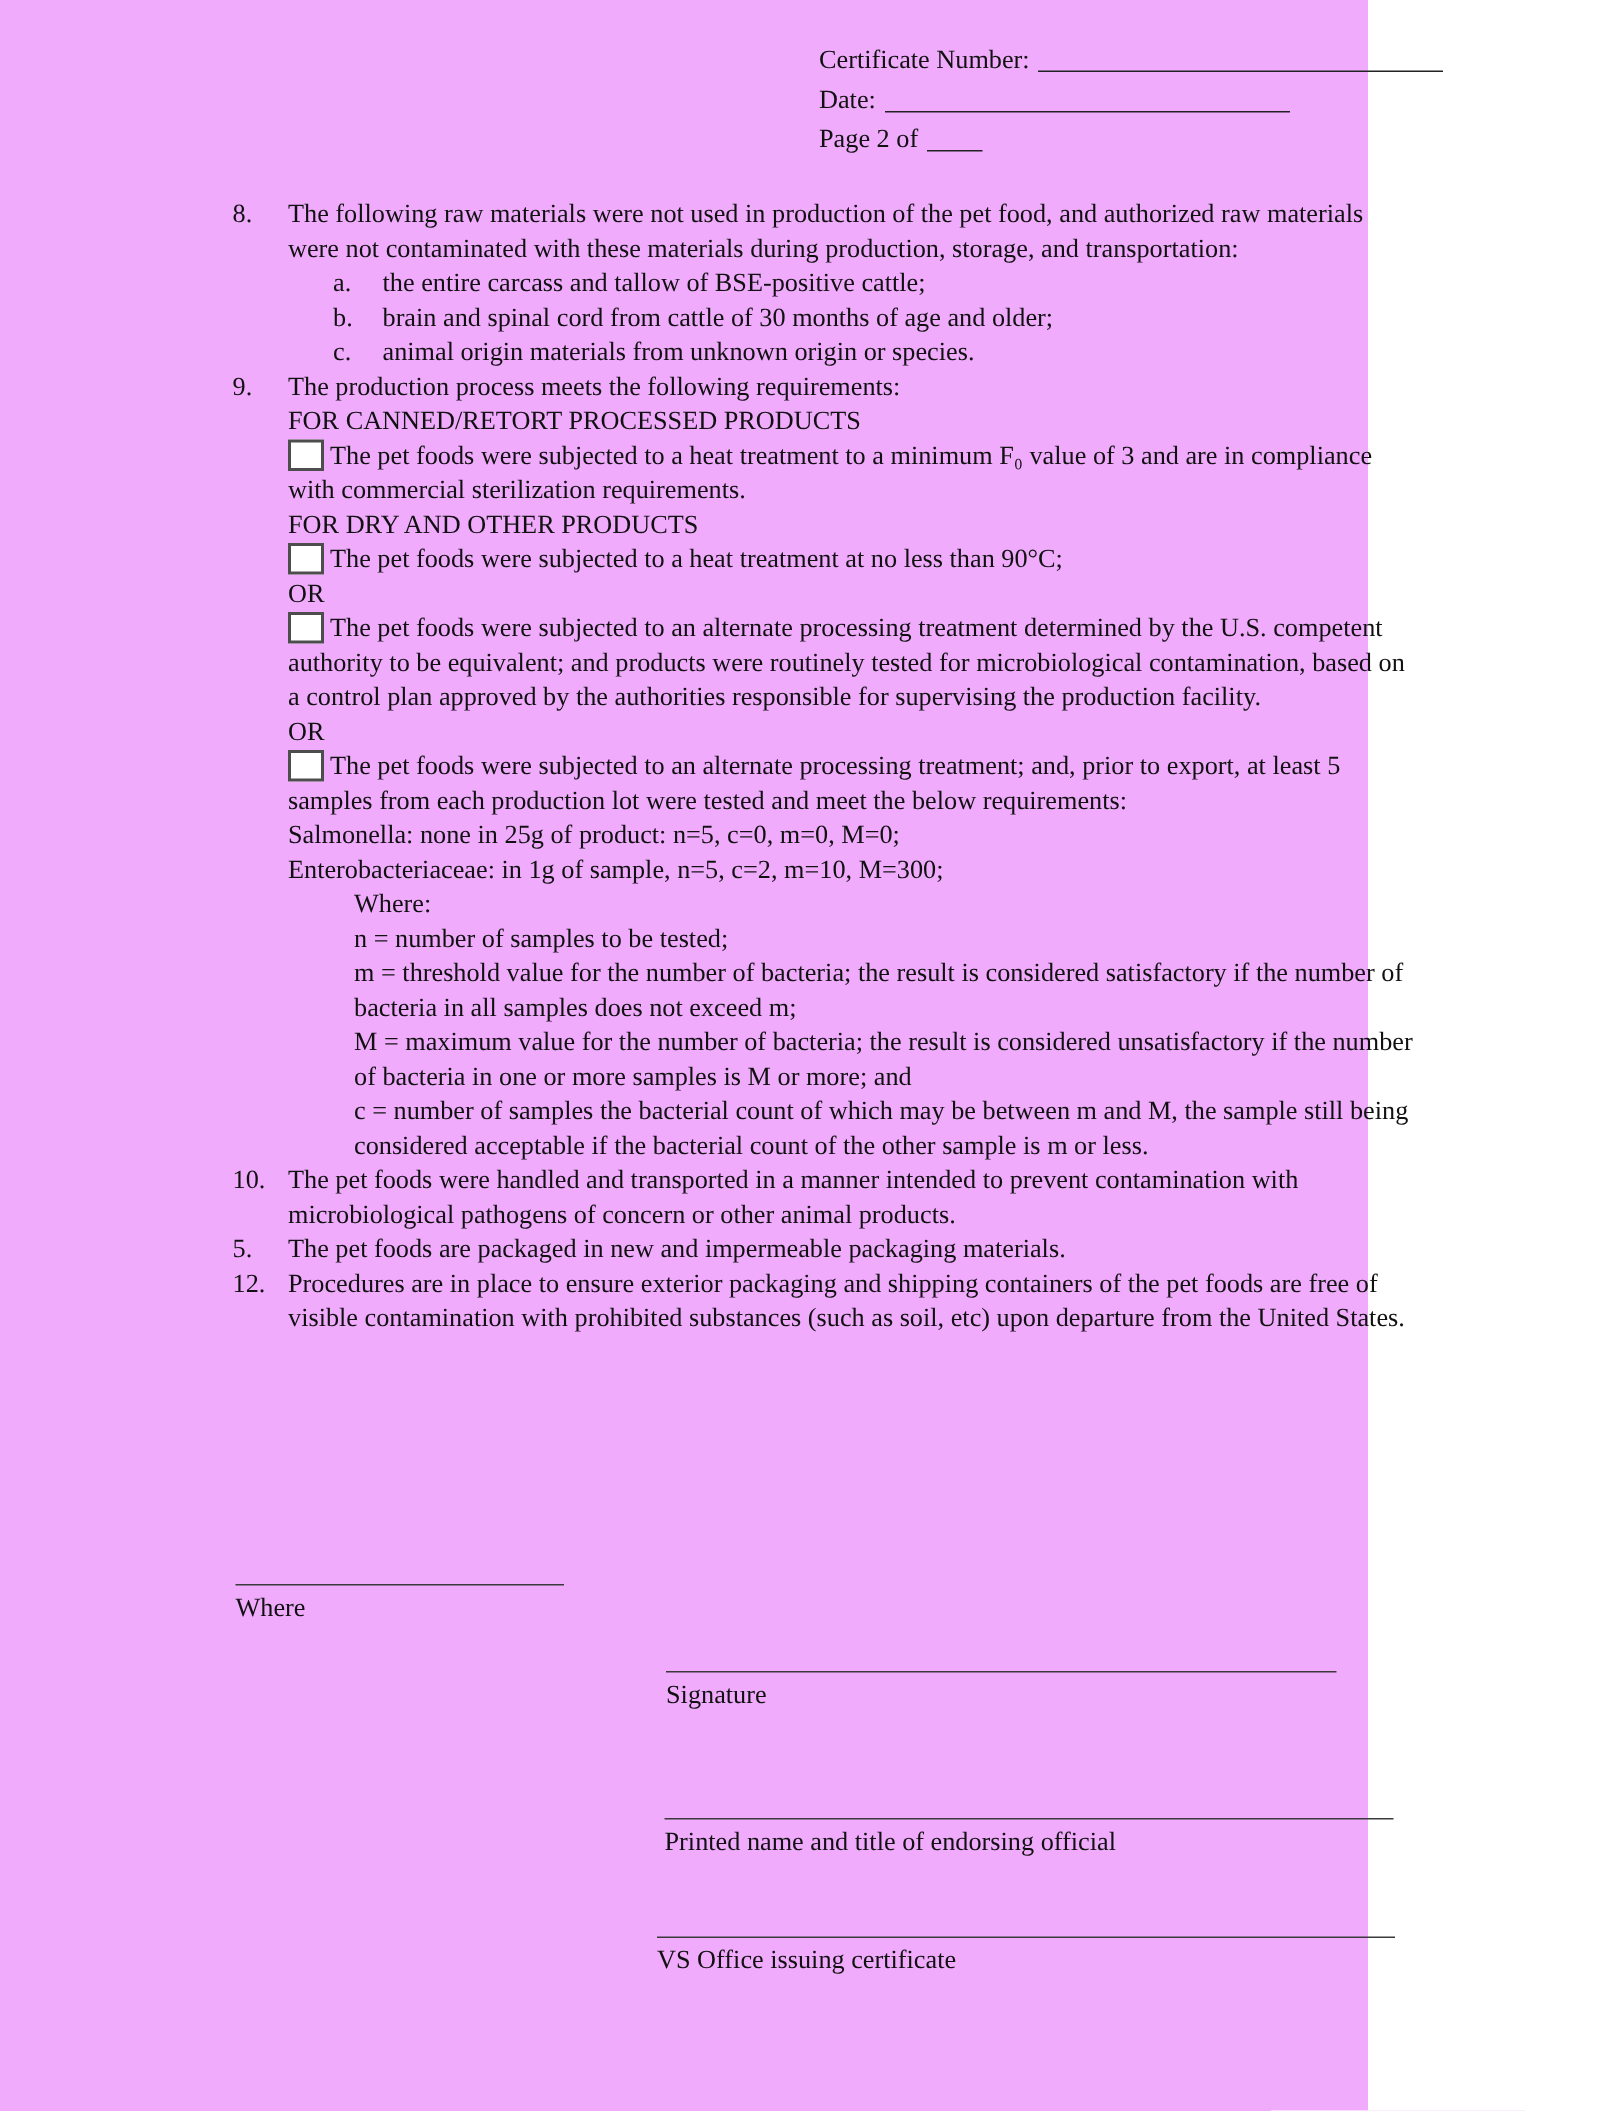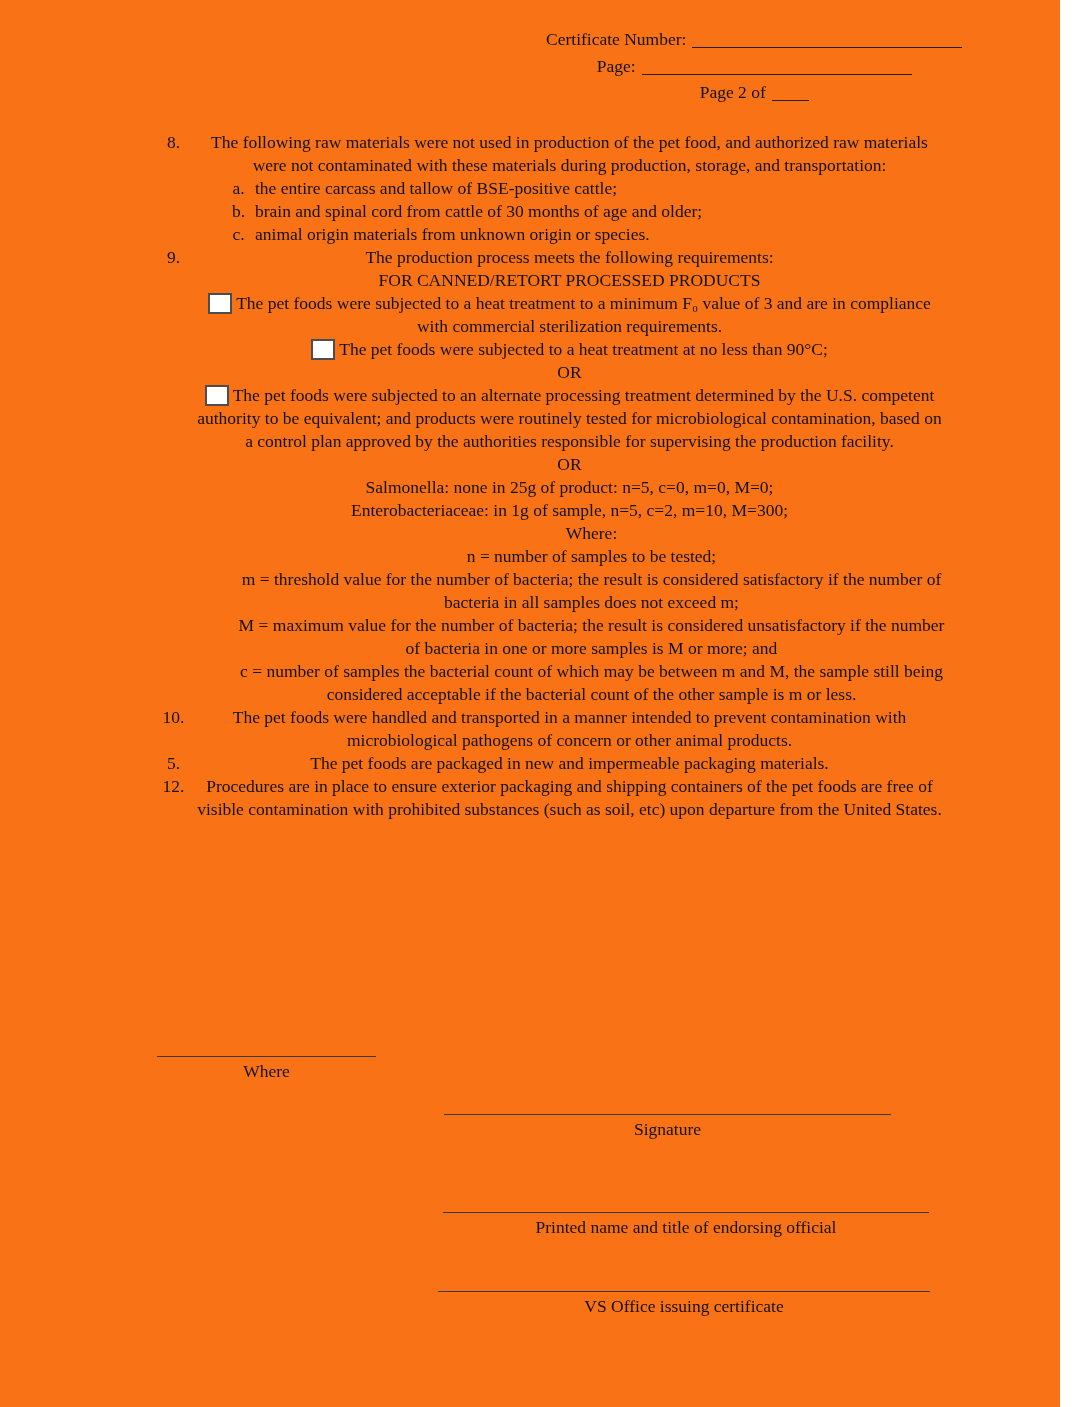--- a/index.html
+++ b/index.html
@@ -1,25 +1,24 @@
 <!DOCTYPE html>
 <html><head>
 <meta charset="utf-8">
 <style>
   html, body { margin: 0; padding: 0; background: #ffffff; }
   .page {
     position: relative;
-    width: 1060px;
+    width: 912px;
     height: 1407px;
-    background: #f97316;
+    background: #f0abfc;
     font-family: "Liberation Serif", "DejaVu Serif", serif;
     font-size: 17.5px;
     line-height: 23px;
     color: #111111;
-    text-align: center;
   }
 
   
   .header-block { position: absolute; left: 546px; top: 26px; line-height: 26.5px; white-space: nowrap; }
   .blank-line {
     display: inline-block;
     border-bottom: 1.6px solid #222;
     height: 14px;
     vertical-align: baseline;
     transform: translateY(3px);
@@ -60,21 +59,21 @@
 </head>
 <body>
 
 <div class="page">
 
   <div class="header-block">
     <div>
       <span>Certificate Number:</span><span class="blank-line blank-cert"></span>
     </div>
     <div>
-      <span>Page:</span><span class="blank-line blank-date"></span>
+      <span>Date:</span><span class="blank-line blank-date"></span>
     </div>
     <div>
       <span>Page 2 of</span><span class="blank-line blank-page"></span>
     </div>
   </div>
 
   <div class="content">
 
     <div class="item">
       <div class="item-num">8.</div>
@@ -98,32 +97,36 @@
     <div class="item">
       <div class="item-num">9.</div>
       <div class="item-body">
         <div>The production process meets the following requirements:</div>
 
         <div>FOR CANNED/RETORT PROCESSED PRODUCTS</div>
         <div>
           <span class="checkbox"></span><span>The pet foods were subjected to a heat treatment to a minimum F₀ value of 3 and are in compliance with commercial sterilization requirements.</span>
         </div>
 
+        <div>FOR DRY AND OTHER PRODUCTS</div>
         <div>
           <span class="checkbox"></span><span>The pet foods were subjected to a heat treatment at no less than 90°C;</span>
         </div>
 
         <div>OR</div>
 
         <div>
           <span class="checkbox"></span><span>The pet foods were subjected to an alternate processing treatment determined by the U.S. competent authority to be equivalent; and products were routinely tested for microbiological contamination, based on a control plan approved by the authorities responsible for supervising the production facility.</span>
         </div>
 
         <div>OR</div>
 
+        <div>
+          <span class="checkbox"></span><span>The pet foods were subjected to an alternate processing treatment; and, prior to export, at least 5 samples from each production lot were tested and meet the below requirements:</span>
+        </div>
 
         <div>Salmonella: none in 25g of product: n=5, c=0, m=0, M=0;</div>
         <div>Enterobacteriaceae: in 1g of sample, n=5, c=2, m=10, M=300;</div>
 
         <div class="indented">Where:</div>
         <div class="indented">n = number of samples to be tested;</div>
         <div class="indented">m = threshold value for the number of bacteria; the result is considered satisfactory if the number of bacteria in all samples does not exceed m;</div>
         <div class="indented">M = maximum value for the number of bacteria; the result is considered unsatisfactory if the number of bacteria in one or more samples is M or more; and</div>
         <div class="indented">c = number of samples the bacterial count of which may be between m and M, the sample still being considered acceptable if the bacterial count of the other sample is m or less.</div>
       </div>

